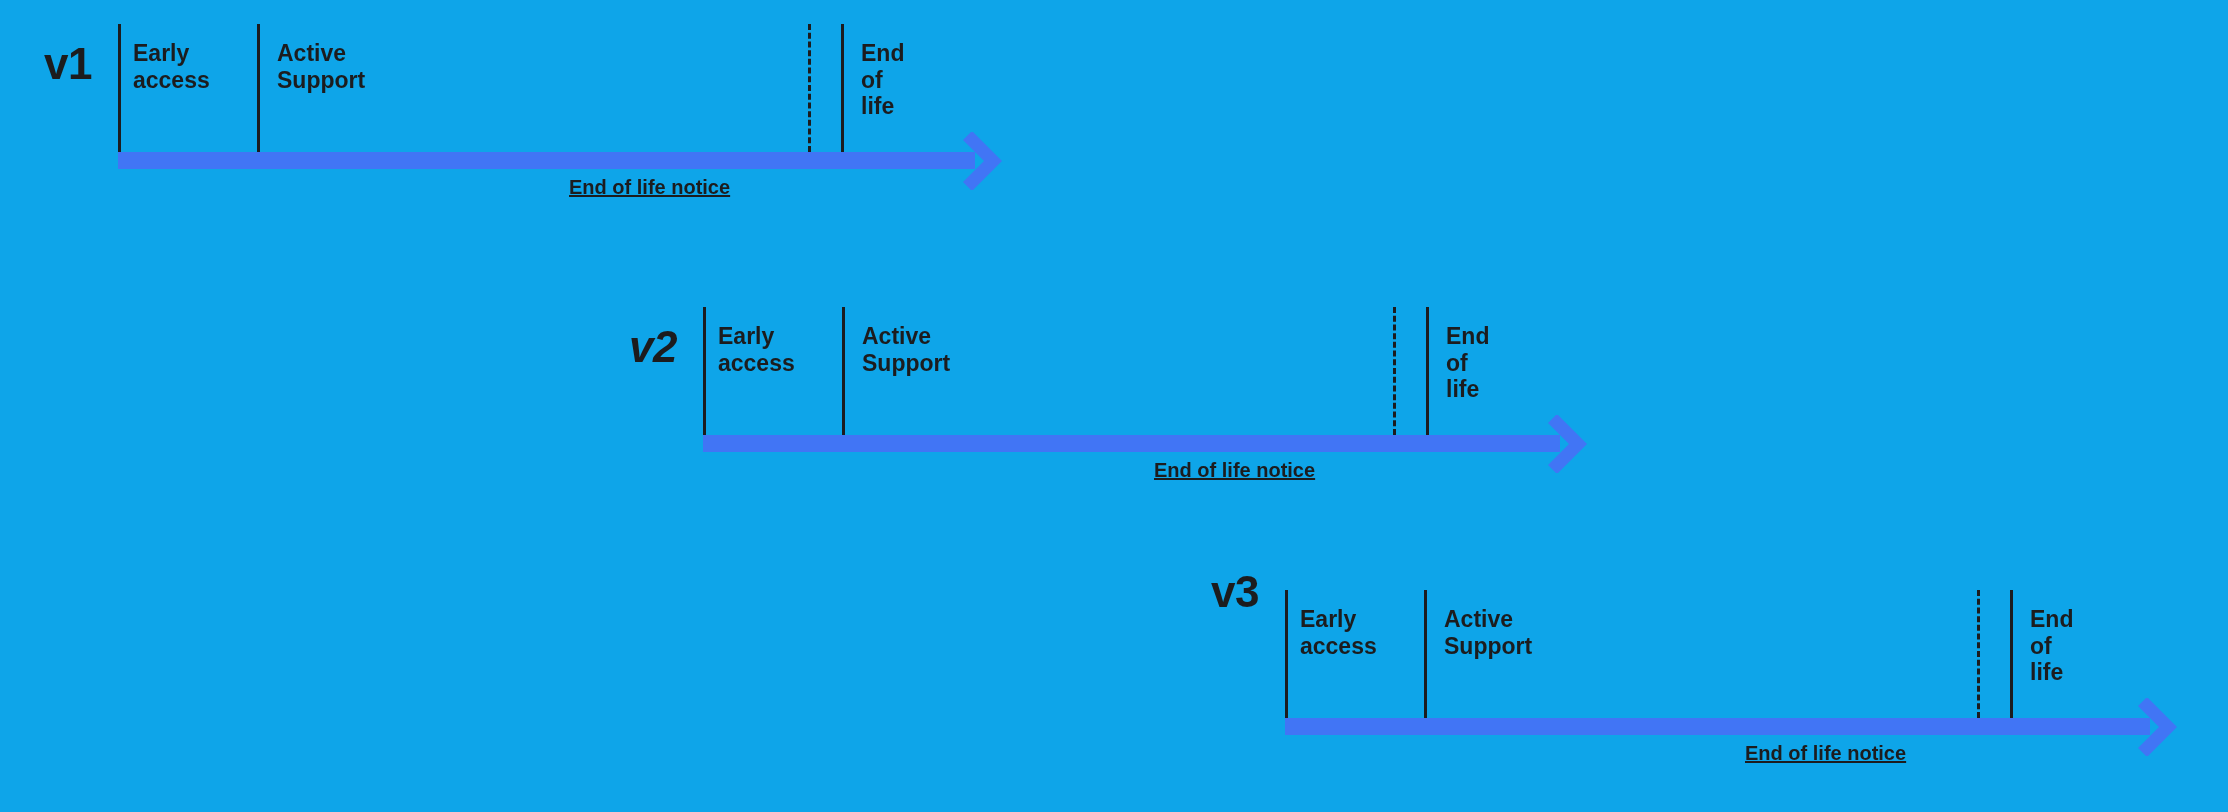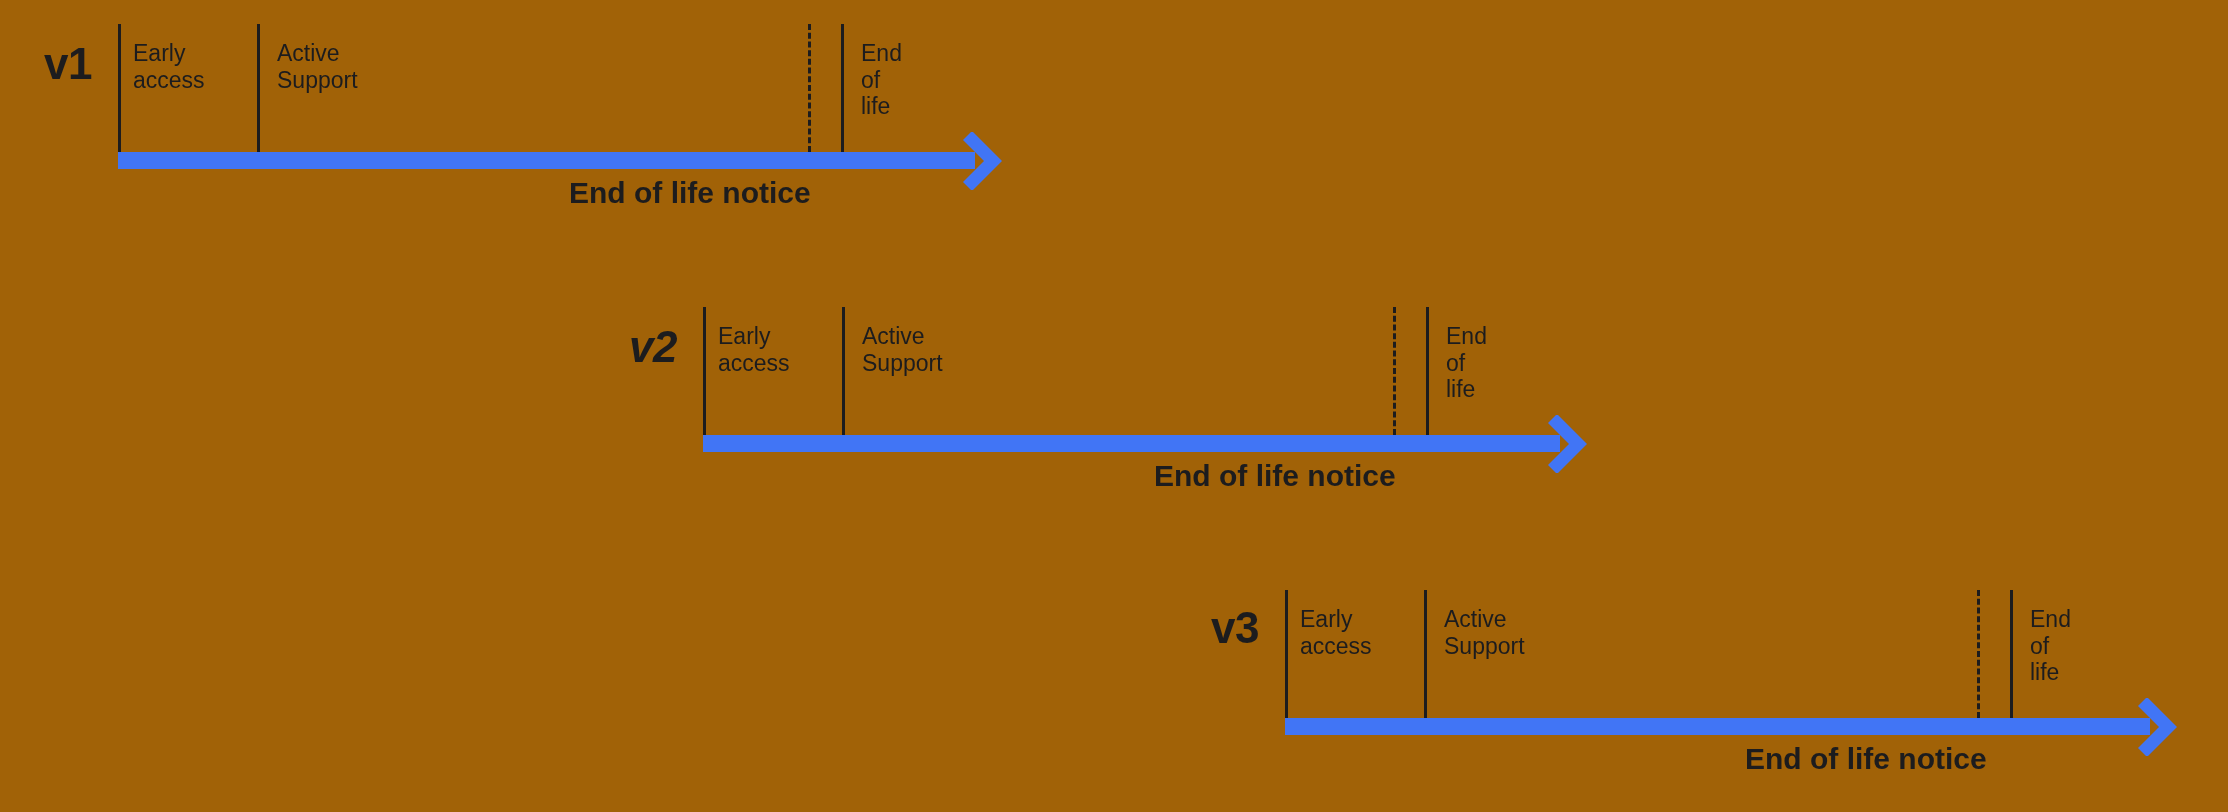--- a/index.html
+++ b/index.html
@@ -41,50 +41,51 @@
   
   .dashed-marker {
     position: absolute;
     width: 0;
     border-left: 3px dashed #1c1c1e;
   }
   
   .phase-label {
     position: absolute;
     font-size: 23px;
-    font-weight: 400;
+    font-weight: 700;
     color: #1c1c1e;
     line-height: 1.16;
     white-space: pre-line;
   }
   
   .bar {
     position: absolute;
     height: 17px;
     background: #4175f5;
   }
   
   .arrow-head {
     position: absolute;
     display: block;
   }
   .arrow-head svg { display: block; }
   
   .notice-label {
     position: absolute;
-    font-size: 30px;
+    font-size: 20px;
     font-weight: 700;
     color: #1c1c1e;
     white-space: nowrap;
+    text-decoration: underline;
   }
 </style>
 </head>
 <body>
 
-<div id="canvas" style="background: #a16207;">
+<div id="canvas" style="background: #0ea5e9;">
     <div class="row">
       <div class="version-label" style="left: 22px; top: 42px; width: 70px; color: rgb(28, 28, 30);">v1</div>
       <div class="divider" style="left: 118px; top: 24px; height: 128px; background: rgb(28, 28, 30);"></div>
       <div class="divider" style="left: 257px; top: 24px; height: 128px; background: rgb(28, 28, 30);"></div>
       <div class="dashed-marker" style="left: 808px; top: 24px; height: 128px; border-left-color: rgb(28, 28, 30);"></div>
       <div class="divider" style="left: 841px; top: 24px; height: 128px; background: rgb(28, 28, 30);"></div>
       <div class="phase-label" style="left: 133px; top: 40px; color: rgb(28, 28, 30);">Early
 access</div>
       <div class="phase-label" style="left: 277px; top: 40px; color: rgb(28, 28, 30);">Active Support</div>
       <div class="phase-label" style="left: 861px; top: 40px; color: rgb(28, 28, 30);">End of life</div>
@@ -108,21 +109,21 @@
       <div class="phase-label" style="left: 1446px; top: 323px; color: rgb(28, 28, 30);">End of life</div>
       <div class="bar" style="left: 703px; top: 435px; width: 857px; background: rgb(65, 117, 245);"></div>
       <span class="arrow-head" style="left: 1546px; top: 413px;">
         <svg width="62" height="62" viewBox="0 0 62 62" aria-hidden="true">
           <path d="M12 2 L10 2 L2 10 L23 31 L2 52 L10 60 L12 60 L41 31 Z" fill="#4175f5"></path>
         </svg>
       </span>
       <div class="notice-label" style="left: 1154px; top: 459px; color: rgb(28, 28, 30);">End of life notice</div>
     </div>
     <div class="row">
-      <div class="version-label" style="left: 1189px; top: 606px; width: 70px; color: rgb(28, 28, 30);">v3</div>
+      <div class="version-label" style="left: 1189px; top: 570px; width: 70px; color: rgb(28, 28, 30);">v3</div>
       <div class="divider" style="left: 1285px; top: 590px; height: 128px; background: rgb(28, 28, 30);"></div>
       <div class="divider" style="left: 1424px; top: 590px; height: 128px; background: rgb(28, 28, 30);"></div>
       <div class="dashed-marker" style="left: 1977px; top: 590px; height: 128px; border-left-color: rgb(28, 28, 30);"></div>
       <div class="divider" style="left: 2010px; top: 590px; height: 128px; background: rgb(28, 28, 30);"></div>
       <div class="phase-label" style="left: 1300px; top: 606px; color: rgb(28, 28, 30);">Early
 access</div>
       <div class="phase-label" style="left: 1444px; top: 606px; color: rgb(28, 28, 30);">Active Support</div>
       <div class="phase-label" style="left: 2030px; top: 606px; color: rgb(28, 28, 30);">End of life</div>
       <div class="bar" style="left: 1285px; top: 718px; width: 865px; background: rgb(65, 117, 245);"></div>
       <span class="arrow-head" style="left: 2136px; top: 696px;">

